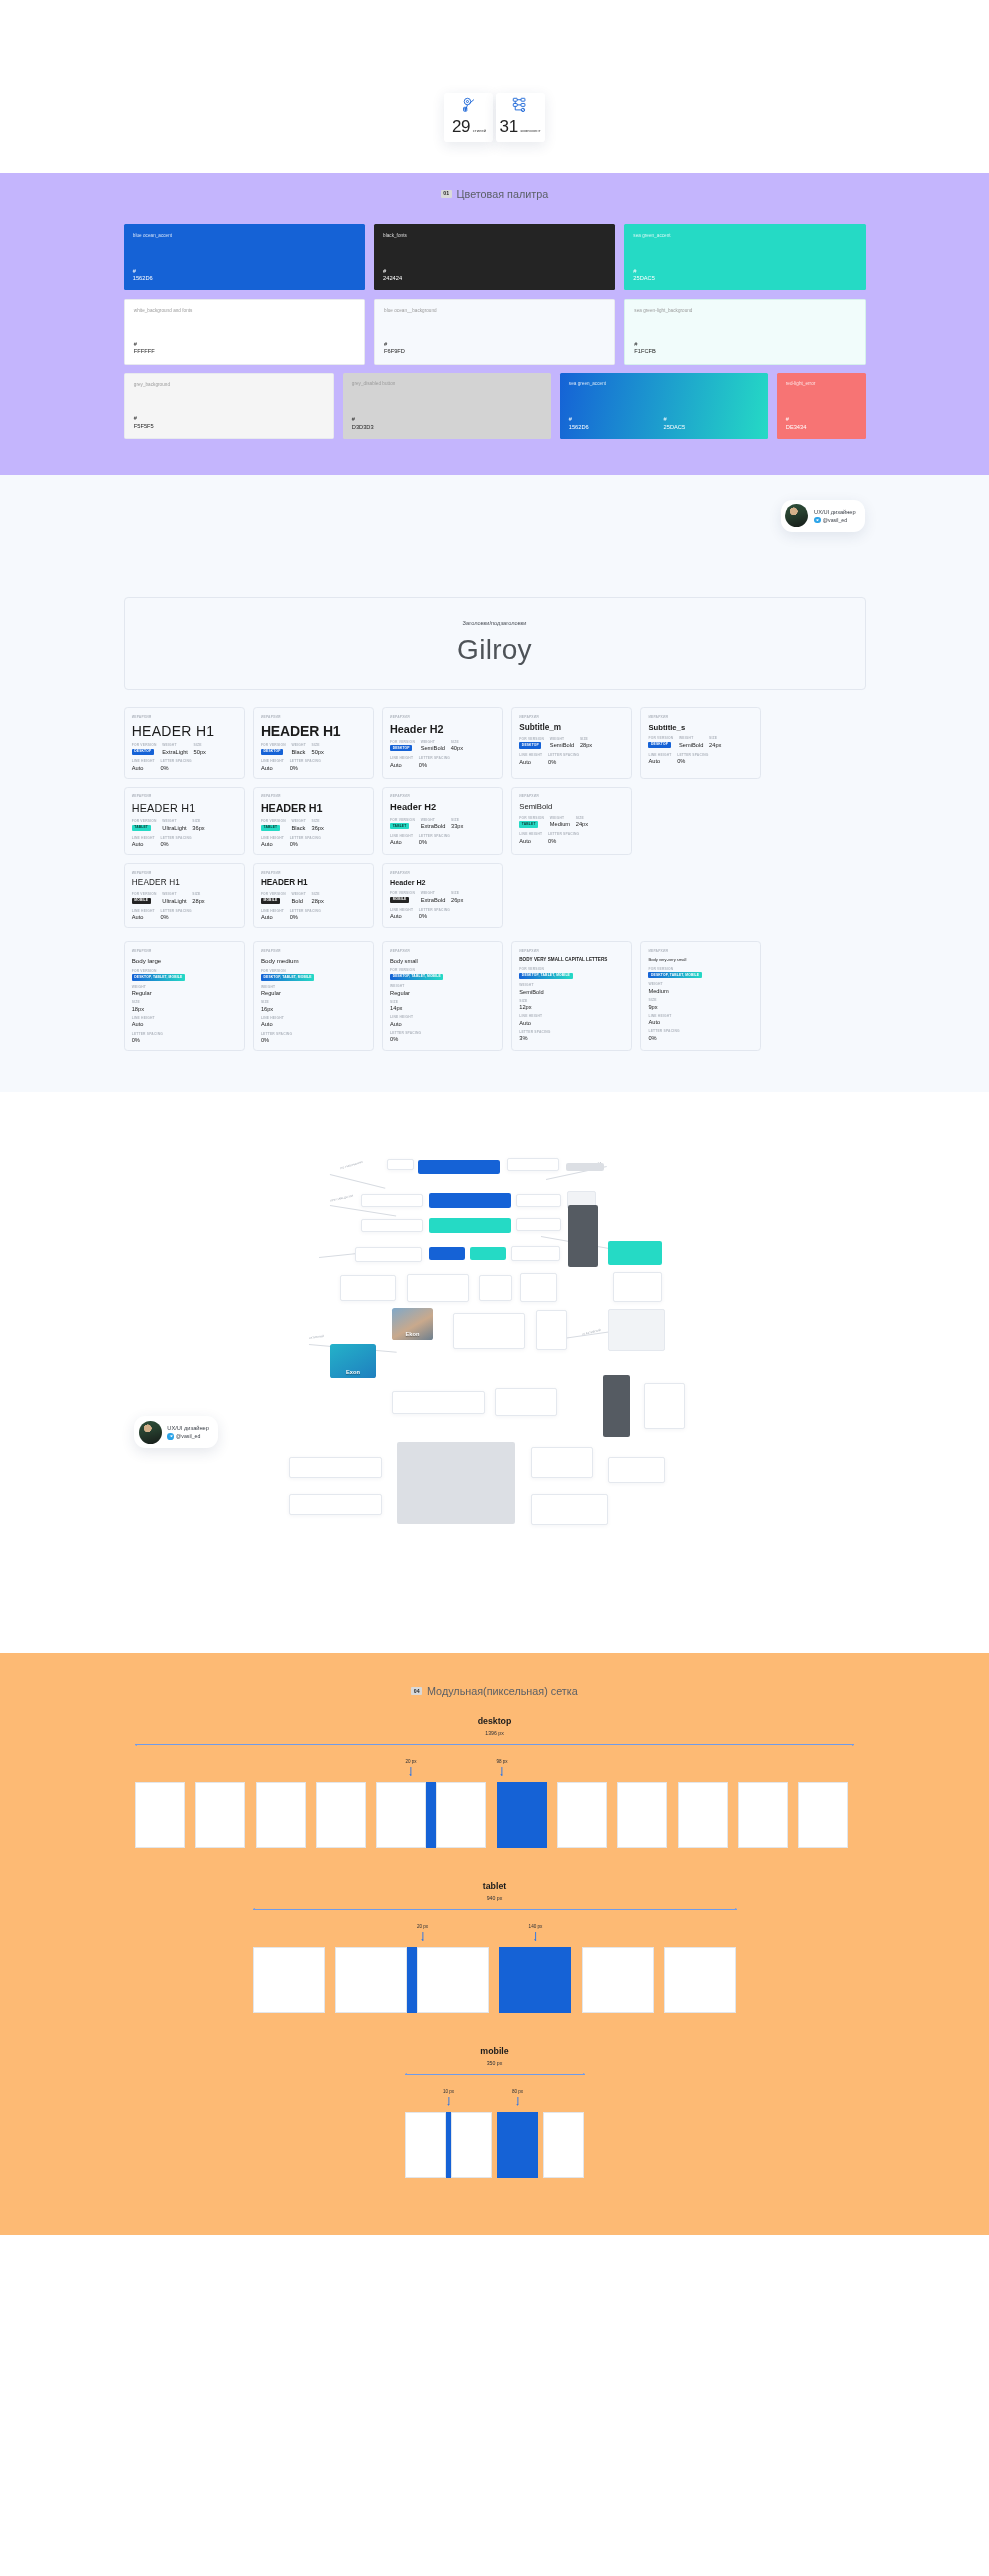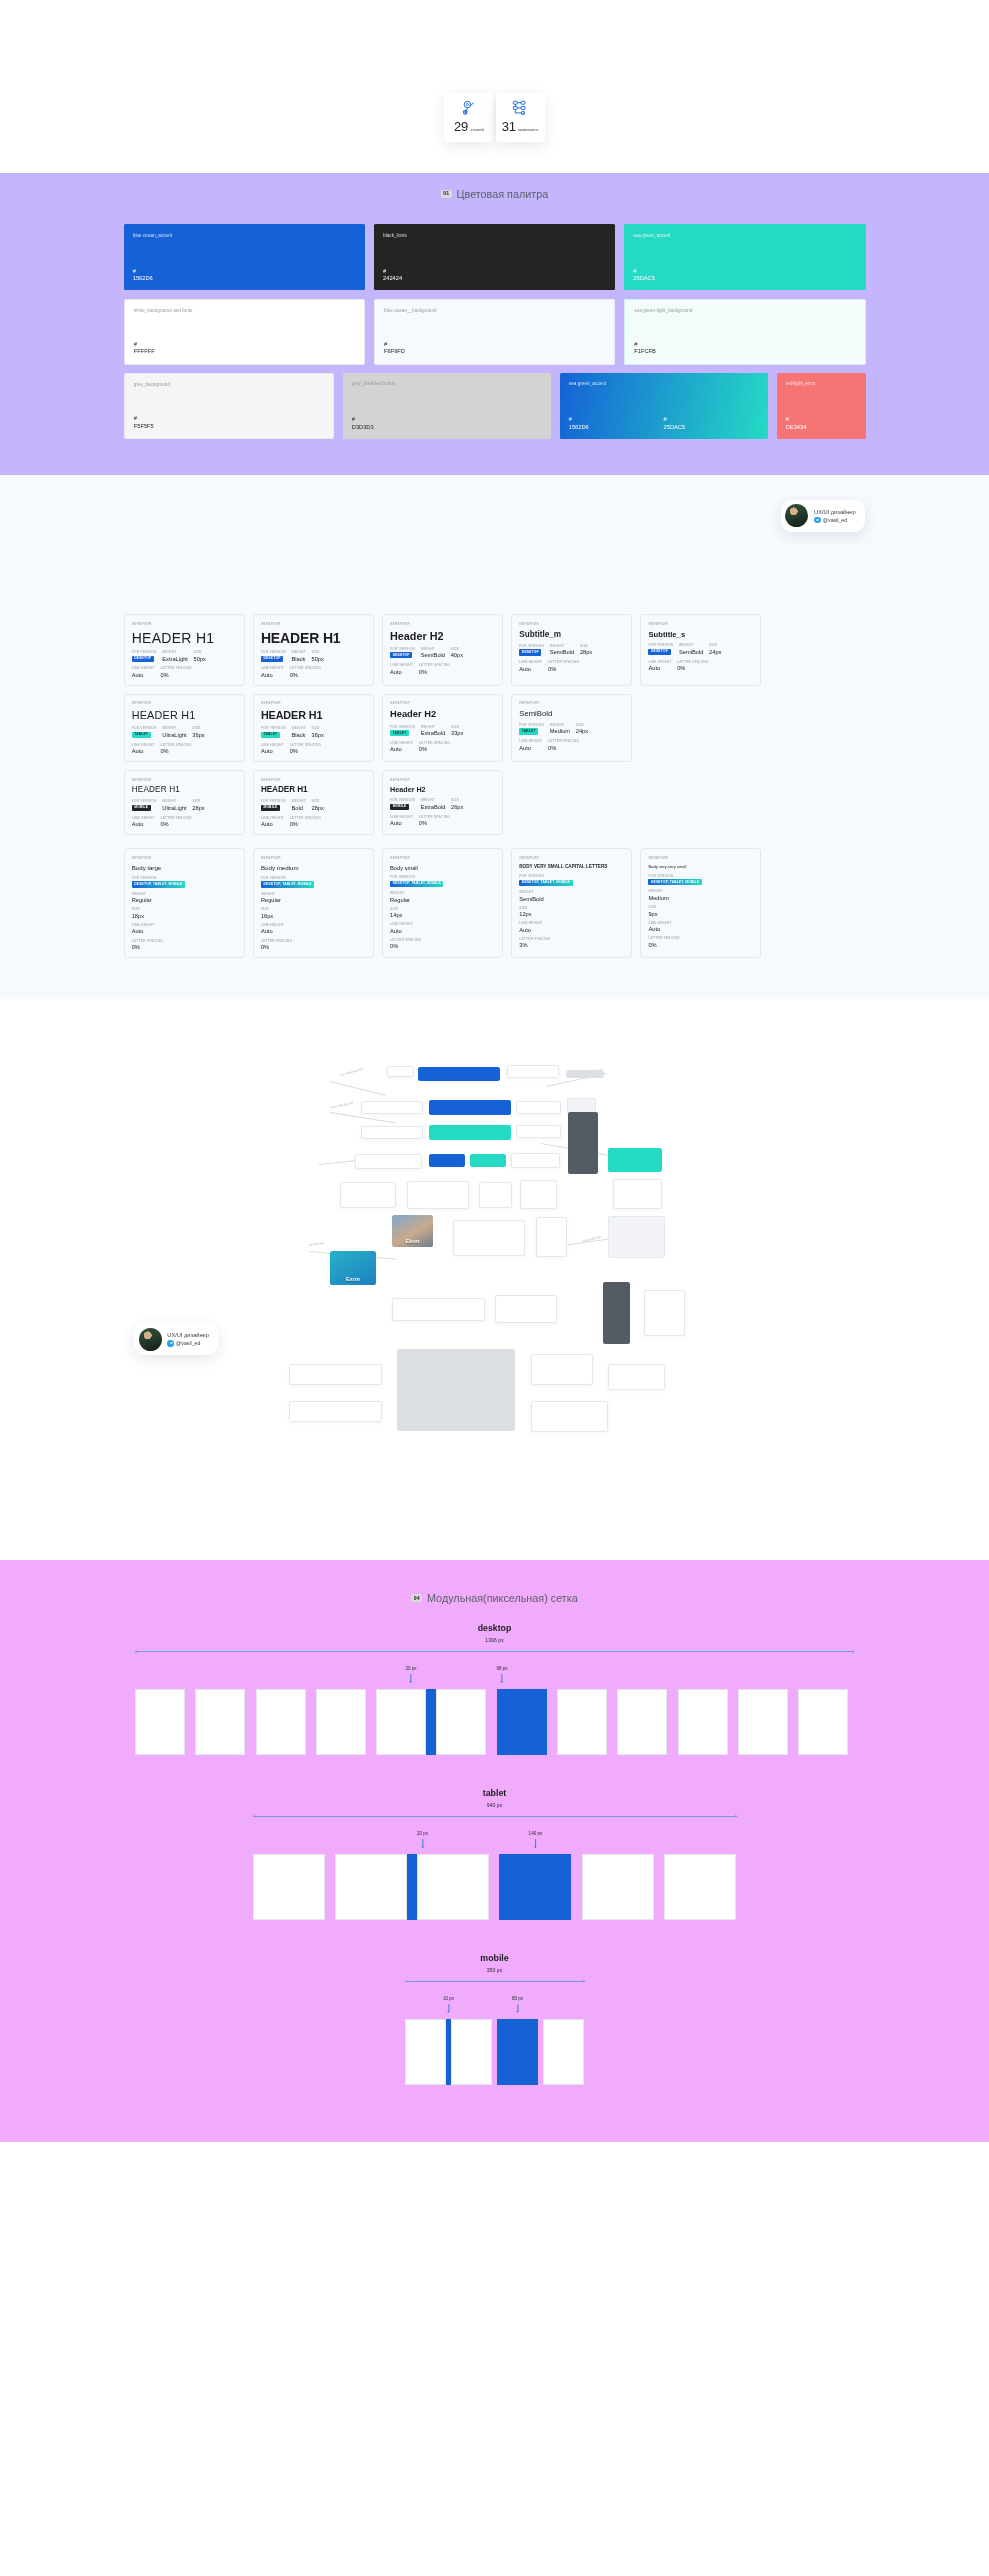--- a/index.html
+++ b/index.html
@@ -26,21 +26,21 @@
   .hero-stats { display:flex; justify-content:center; gap:2.1px; margin-top:15.5px; }
   .stat-card {
     width:49px; height:49px; background:#ffffff;
     box-shadow:0 3.1px 12.4px rgba(30,50,90,0.10);
     border-radius:3.1px;
     display:flex; flex-direction:column; align-items:center; justify-content:center;
     gap:4.1px;
   }
   .stat-icon { width:15.5px; height:15.5px; }
   .stat-row { display:flex; align-items:baseline; gap:2.6px; }
-  .stat-num { font-size:13px; font-weight:300; color:#242424; letter-spacing:-0.02em; }
+  .stat-num { font-size:17px; font-weight:300; color:#242424; letter-spacing:-0.02em; }
   .stat-lbl { font-size:4.1px; color:#3a3a3a; }
 
   
   .sec-head { display:flex; align-items:flex-start; justify-content:center; gap:4.6px; }
   .sec-head.left { justify-content:flex-start; }
   .sec-num {
     background:#d9d9d9; color:#242424; font-weight:700;
     font-size:5.2px; padding:1.5px 2.6px; border-radius:1px; line-height:1;
     margin-top:3.1px; letter-spacing:0.02em;
   }
@@ -158,21 +158,21 @@
   .n-lbl { position:absolute; font-size:2.6px; color:#9aa1ab; letter-spacing:0.04em; text-transform:uppercase; white-space:nowrap; }
   .conn { position:absolute; background:#d7dbe1; height:0.5px; transform-origin:left center; }
   .photo-chip {
     position:absolute; border-radius:2.6px; overflow:hidden;
     background:linear-gradient(150deg,#7fa8c9 0%,#c9a98c 55%,#6d7f8e 100%);
     display:flex; align-items:flex-end; justify-content:center;
   }
   .photo-chip span { font-size:5.7px; color:#fff; font-weight:600; padding-bottom:3.1px; text-shadow:0 0.5px 1px rgba(0,0,0,.4); }
 
   
-  .grid-sec { background:#f0abfc; padding:31px 0 57px; }
+  .grid-sec { background:#fdba74; padding:31px 0 57px; }
   .grid-block { margin-top:17.5px; display:flex; flex-direction:column; align-items:center; }
   .gb-title { font-size:8.8px; font-weight:700; color:#1c1c1c; }
   .gb-width { font-size:5.2px; color:#2b2f35; margin-top:4.1px; }
   .measure { position:relative; height:6.2px; margin-top:5.2px; display:flex; align-items:center; }
   .measure .line { height:0.8px; background:#6f9bea; width:100%; }
   .measure .arw { position:absolute; top:50%; transform:translateY(-50%); width:0;height:0;
       border-top:1.5px solid transparent;border-bottom:1.5px solid transparent; }
   .measure .arw.l { left:0; border-right:2.6px solid #6f9bea; }
   .measure .arw.r { right:0; border-left:2.6px solid #6f9bea; }
 
@@ -343,20 +343,24 @@
             </svg>
         </span>
         <span>@vasil_ed</span>
       </span>
     </div>
   </div>
 
   <div class="wrap" style="padding-top:67px;">
 
     <div class="font-cards">
+      <div class="font-card">
+        <span class="fc-label">Заголовки/подзаголовки</span>
+        <span class="fc-name">Gilroy</span>
+      </div>
     </div>
 
     <div class="typo-rows">
 
       <div class="typo-row">
         <div class="typo-card" style="flex:0 0 121px">
           <span class="tc-hier">ИЕРАРХИЯ</span>
           <div class="tc-sample s-h1-xl">HEADER H1</div>
           <div class="tc-meta">
             <div class="tc-field">

